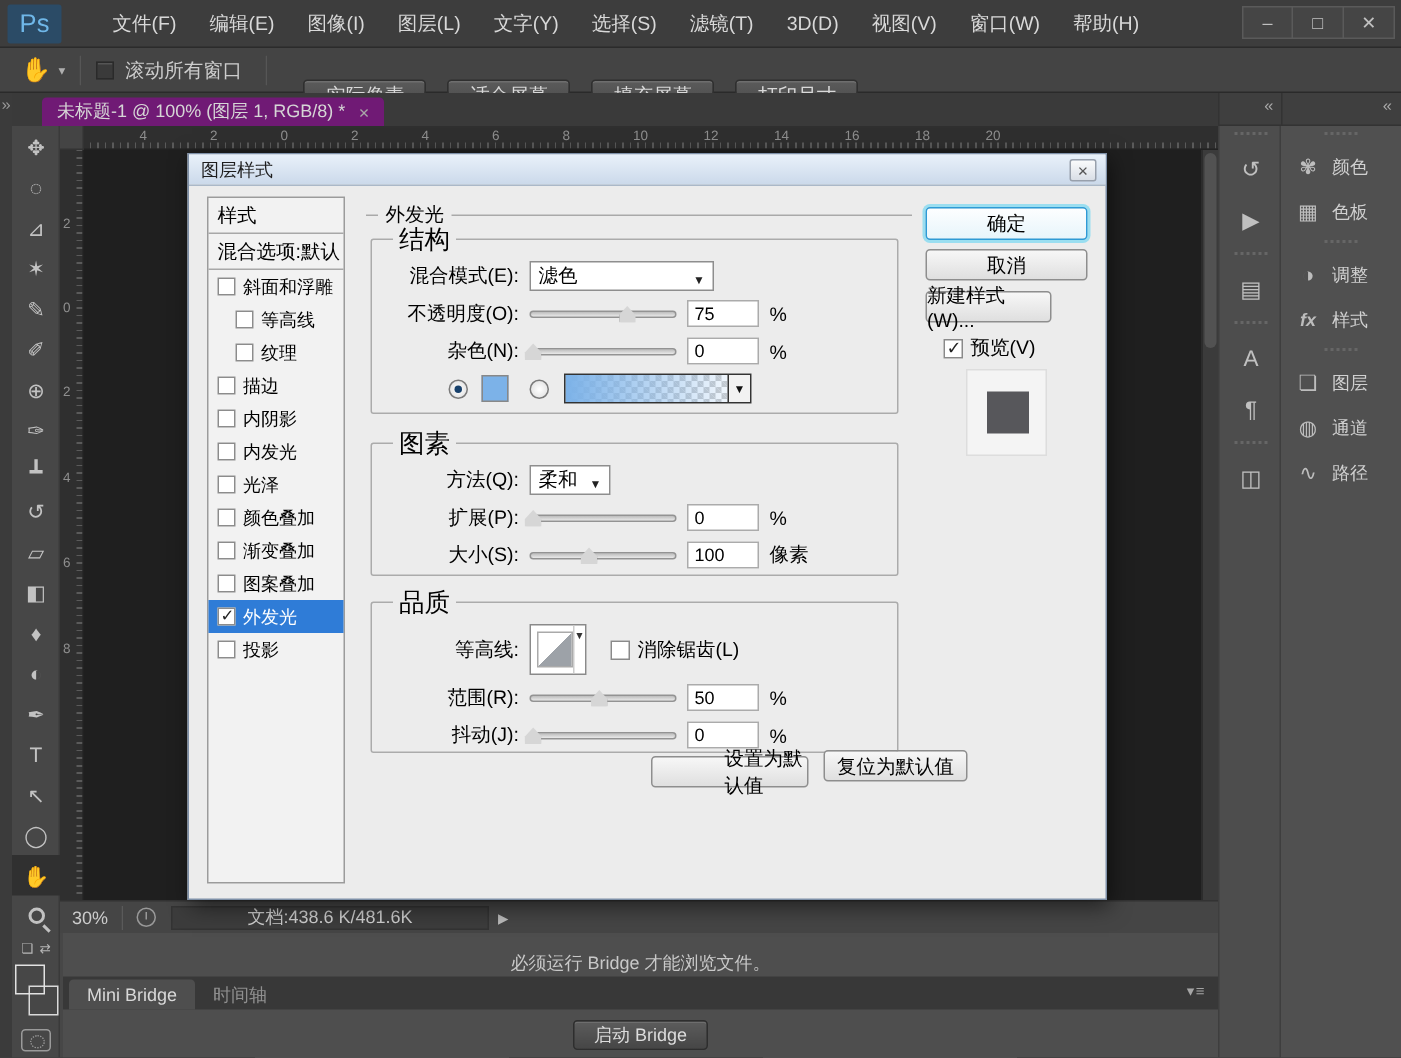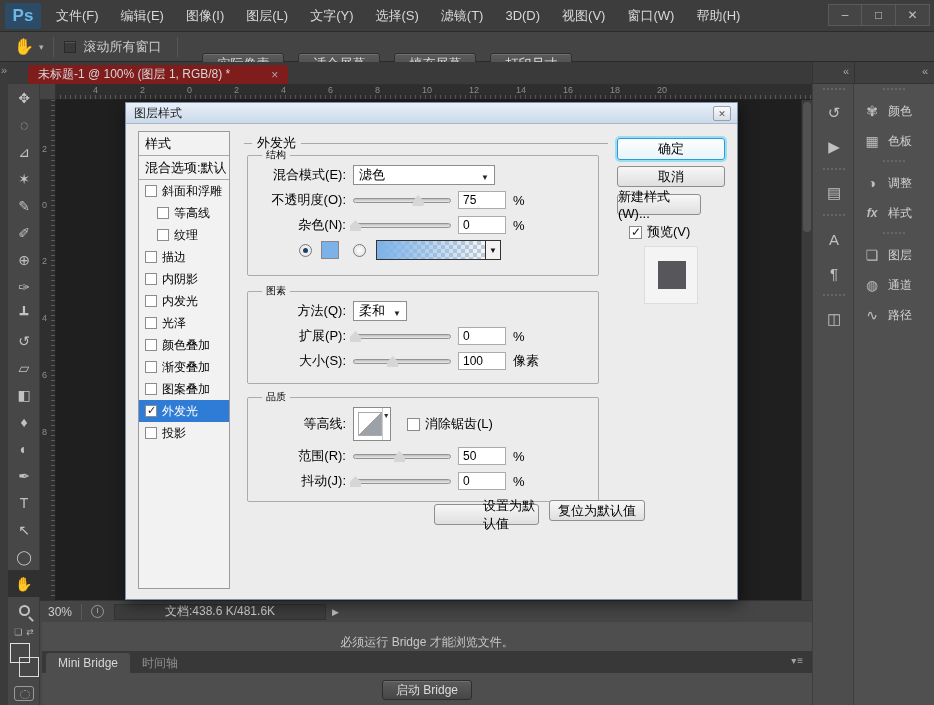--- a/index.html
+++ b/index.html
@@ -1,41 +1,41 @@
 <!DOCTYPE html>
 <html><head>
 <meta charset="utf-8">
 <style>
   * { margin:0; padding:0; box-sizing:border-box; font-family:"Liberation Sans", sans-serif; }
   html,body { width:934px; height:705px; overflow:hidden; background:#474747; }
   #app { position:relative; width:934px; height:705px; background:#474747; font-size:13px; }
 
   
   #menubar { position:absolute; left:0; top:0; width:934px; height:32px; background:#3D3D3D; border-bottom:1px solid #2B2B2B; display:flex; align-items:center; }
-  #ps-logo { width:36px; height:26px; margin:0 4px 0 5px; background:#2B4B66; color:#6FB7E8; font-weight:bold; font-size:17px; display:flex; align-items:center; justify-content:center; border-radius:2px; }
+  #ps-logo { width:36px; height:26px; margin:0 23px 0 5px; background:#2B4B66; color:#6FB7E8; font-weight:normal; font-size:17px; display:flex; align-items:center; justify-content:center; border-radius:2px; }
   .menu-item { color:#D8D8D8; font-size:13px; padding:0 11px; height:32px; display:flex; align-items:center; cursor:default; }
   #win-controls { position:absolute; right:4px; top:4px; display:flex; }
   .win-ctl { width:34px; height:22px; border:1px solid #5A5A5A; border-left:none; background:#454545; color:#C0C0C0; font-size:12px; display:flex; align-items:center; justify-content:center; }
   .win-ctl:first-child { border-left:1px solid #5A5A5A; }
 
   
   #optionsbar { position:absolute; left:0; top:32px; width:934px; height:30px; background:#444444; border-bottom:1px solid #2A2A2A; display:flex; align-items:center; }
   #hand-tool-preset { display:flex; align-items:center; margin-left:14px; color:#C8C8C8; }
   #hand-tool-preset .glyph { font-size:16px; }
   #hand-tool-preset .drop { font-size:9px; margin-left:5px; color:#AFAFAF; }
   .vsep { width:1px; height:20px; background:#333; margin:0 10px; border-right:1px solid #565656; }
   .dark-cb { width:12px; height:12px; background:#3A3A3A; border:1px solid #2A2A2A; box-shadow:inset 0 1px 0 #555; margin-right:7px; }
   #scroll-all-label { color:#CCCCCC; font-size:13px; }
   .opt-btn { height:22px; padding:0 14px; margin-left:14px; background:linear-gradient(#5B5B5B,#474747); border:1px solid #2F2F2F; box-shadow:inset 0 1px 0 #6E6E6E; border-radius:3px; color:#D9D9D9; font-size:13px; display:flex; align-items:center;margin-top:34px; }
 
   
   #left-strip { position:absolute; left:0; top:62px; width:8px; height:643px; background:#3B3B3B; }
   #expand-left { position:absolute; left:1px; top:64px; color:#9A9A9A; font-size:11px; }
   #tabbar { position:absolute; left:8px; top:62px; width:804px; height:22px; background:#3A3A3A; }
-  #doc-tab { position:absolute; left:20px; top:3px; height:19px; background:#7f1d1d; border-radius:3px 3px 0 0; display:flex; align-items:center; padding:0 10px;gap:32px; }
+  #doc-tab { position:absolute; left:20px; top:3px; height:19px; background:#701a75; border-radius:3px 3px 0 0; display:flex; align-items:center; padding:0 10px; }
   #doc-tab .title { color:#D6D6D6; font-size:12px; }
   #doc-tab .close { color:#A8A8A8; font-size:12px; margin-left:9px; }
 
   
   #toolbar { position:absolute; left:8px; top:84px; width:32px; height:621px; background:#474747; border-right:1px solid #3A3A3A; }
   .tool { width:32px; height:27px; display:flex; align-items:center; justify-content:center; color:#C2C2C2; font-size:14px; }
   .tool.active { background:#303030; color:#EFEFEF; }
   .mag { width:11px; height:11px; border:2px solid #C2C2C2; border-radius:50%; position:relative; display:inline-block; }
   .mag::after { content:""; position:absolute; width:2px; height:6px; background:#C2C2C2; left:9px; top:9px; transform:rotate(-45deg); }
   #mini-color-row { width:32px; height:16px; display:flex; align-items:center; justify-content:center; gap:4px; color:#B5B5B5; font-size:9px; }
@@ -102,21 +102,21 @@
   .style-item .cb.checked::after { content:"✓"; position:absolute; left:1px; top:-2px; font-size:11px; color:#222; }
   .style-item .lbl { white-space:nowrap; overflow:hidden; }
 
   
   #dlg-main { position:absolute; left:118px; top:0; width:364px; height:476px; }
   .sec-title { display:flex; align-items:center; margin:10px 0 2px 0; font-size:13px; color:#000; }
   .sec-title .line { height:1px; background:#A9A9A9; }
   .sec-title .w8 { width:8px; } .sec-title .grow { flex:1; }
   .sec-title span.t { padding:0 5px; }
   fieldset.grp { position:absolute; left:3px; width:352px; border:1px solid #ABABAB; border-radius:2px; }
-  fieldset.grp legend { font-size:10px; color:#000; margin-left:14px; padding:0 4px; }
+  fieldset.grp legend { font-size:17px; color:#000; margin-left:14px; padding:0 4px; }
   #grp-structure { top:24px; height:128px; }
   #grp-elements  { top:160px; height:100px; }
   #grp-quality   { top:266px; height:112px; }
   .drow { display:flex; align-items:center; height:24px; margin:1px 0; }
   .dlabel { width:105px; text-align:right; padding-right:7px; font-size:13px; color:#000; flex:none; }
   .combo { position:relative; height:20px; background:#FFF; border:1px solid #8E8E8E; font-size:13px; color:#000; display:flex; align-items:center; padding:0 16px 0 5px; }
   .combo .arr { position:absolute; right:5px; top:7px; font-size:8px; color:#222; }
   .slider { position:relative; width:98px; height:20px; flex:none; }
   .slider .track { position:absolute; left:0; right:0; top:8px; height:5px; background:linear-gradient(#BDBDBD,#E9E9E9); border:1px solid #939393; border-radius:3px; }
   .slider .thumb { position:absolute; top:5px; width:11px; height:11px; margin-left:-5px; background:#D6D6D6; clip-path:polygon(50% 0,100% 55%,100% 100%,0 100%,0 55%); filter:drop-shadow(0 0 1px #777); }
@@ -497,21 +497,21 @@
         <div class="sec-title">
           <span class="line w8"></span>
             <span class="t">外发光</span>
             <span class="line grow"></span>
         </div>
 
         <fieldset class="grp" id="grp-structure">
           <legend>结构</legend>
           <div class="drow">
             <span class="dlabel">混合模式(E):</span>
-            <div class="combo" style="width:142px">
+            <div class="combo" style="width:123px">
               <span>滤色</span>
               <span class="arr">▼</span>
             </div>
           </div>
           <div class="drow">
             <span class="dlabel">不透明度(O):</span>
             <div class="slider">
               <div class="track"></div>
               <div class="thumb" style="left: 66%;"></div>
             </div>

